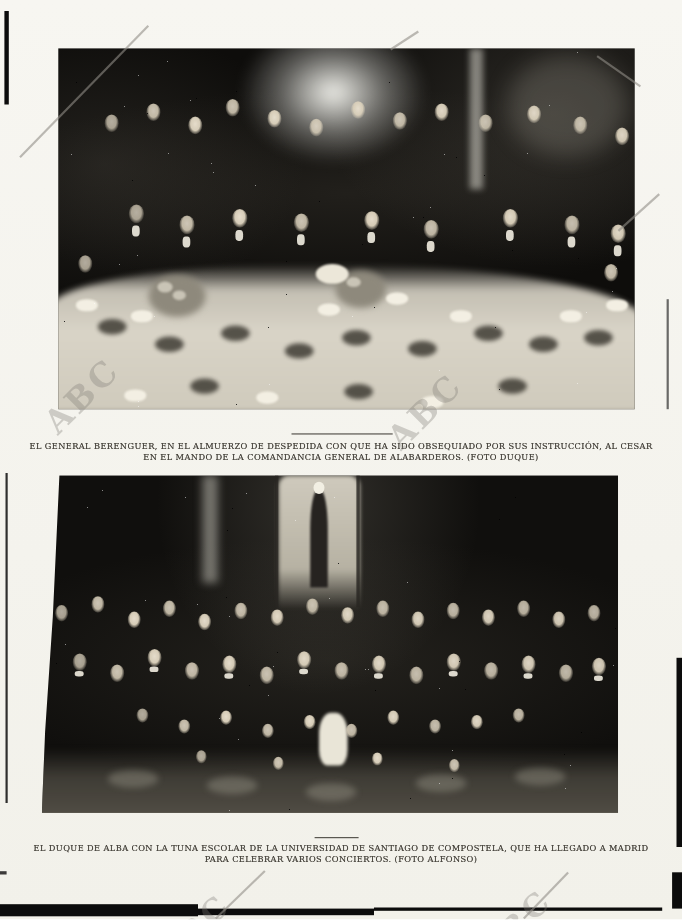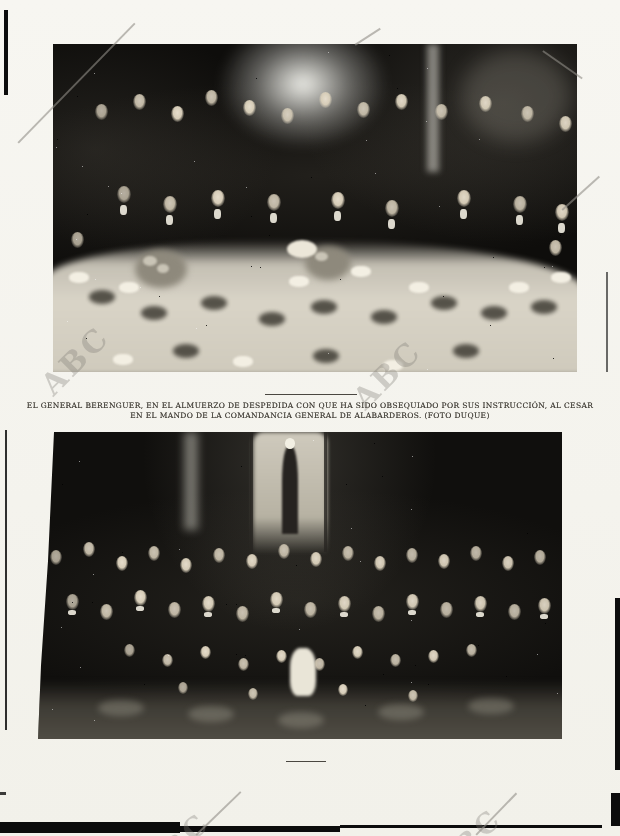--- a/index.html
+++ b/index.html
@@ -235,20 +235,22 @@
       <div class="shirt" style="left: 438px; top: 180px; width: 8px; height: 5px;"></div>
       <div class="shirt" style="left: 502px; top: 182px; width: 8px; height: 5px;"></div>
       <div class="patch" style="left: 60px; top: 268px; width: 46px; height: 16px;"></div>
       <div class="patch" style="left: 150px; top: 274px; width: 46px; height: 16px;"></div>
       <div class="patch" style="left: 240px; top: 280px; width: 46px; height: 16px;"></div>
       <div class="patch" style="left: 340px; top: 272px; width: 46px; height: 16px;"></div>
       <div class="patch" style="left: 430px; top: 266px; width: 46px; height: 16px;"></div>
     </div>
 
   <div class="underline" style="left:286px;top:761px;width:40px"></div>
+  <div class="cap cap-line" style="top:767px">EL DUQUE DE ALBA CON LA TUNA ESCOLAR DE LA UNIVERSIDAD DE SANTIAGO DE COMPOSTELA, QUE HA LLEGADO A MADRID</div>
+  <div class="cap cap-line" style="top:777px">PARA CELEBRAR VARIOS CONCIERTOS. (FOTO ALFONSO)</div>
 
   <svg class="speck" width="620" height="836">
     <rect width="100%" height="100%" filter="url(#fSpeck)"></rect>
   </svg>
 
   <div class="wm" style="left:46px;top:372px;font-size:30px">ABC</div>
   <div class="wm" style="left:358px;top:386px;font-size:30px">ABC</div>
   <div class="wm" style="left:150px;top:856px;font-size:28px">ABC</div>
   <div class="wm" style="left:442px;top:852px;font-size:28px">ABC</div>
 

